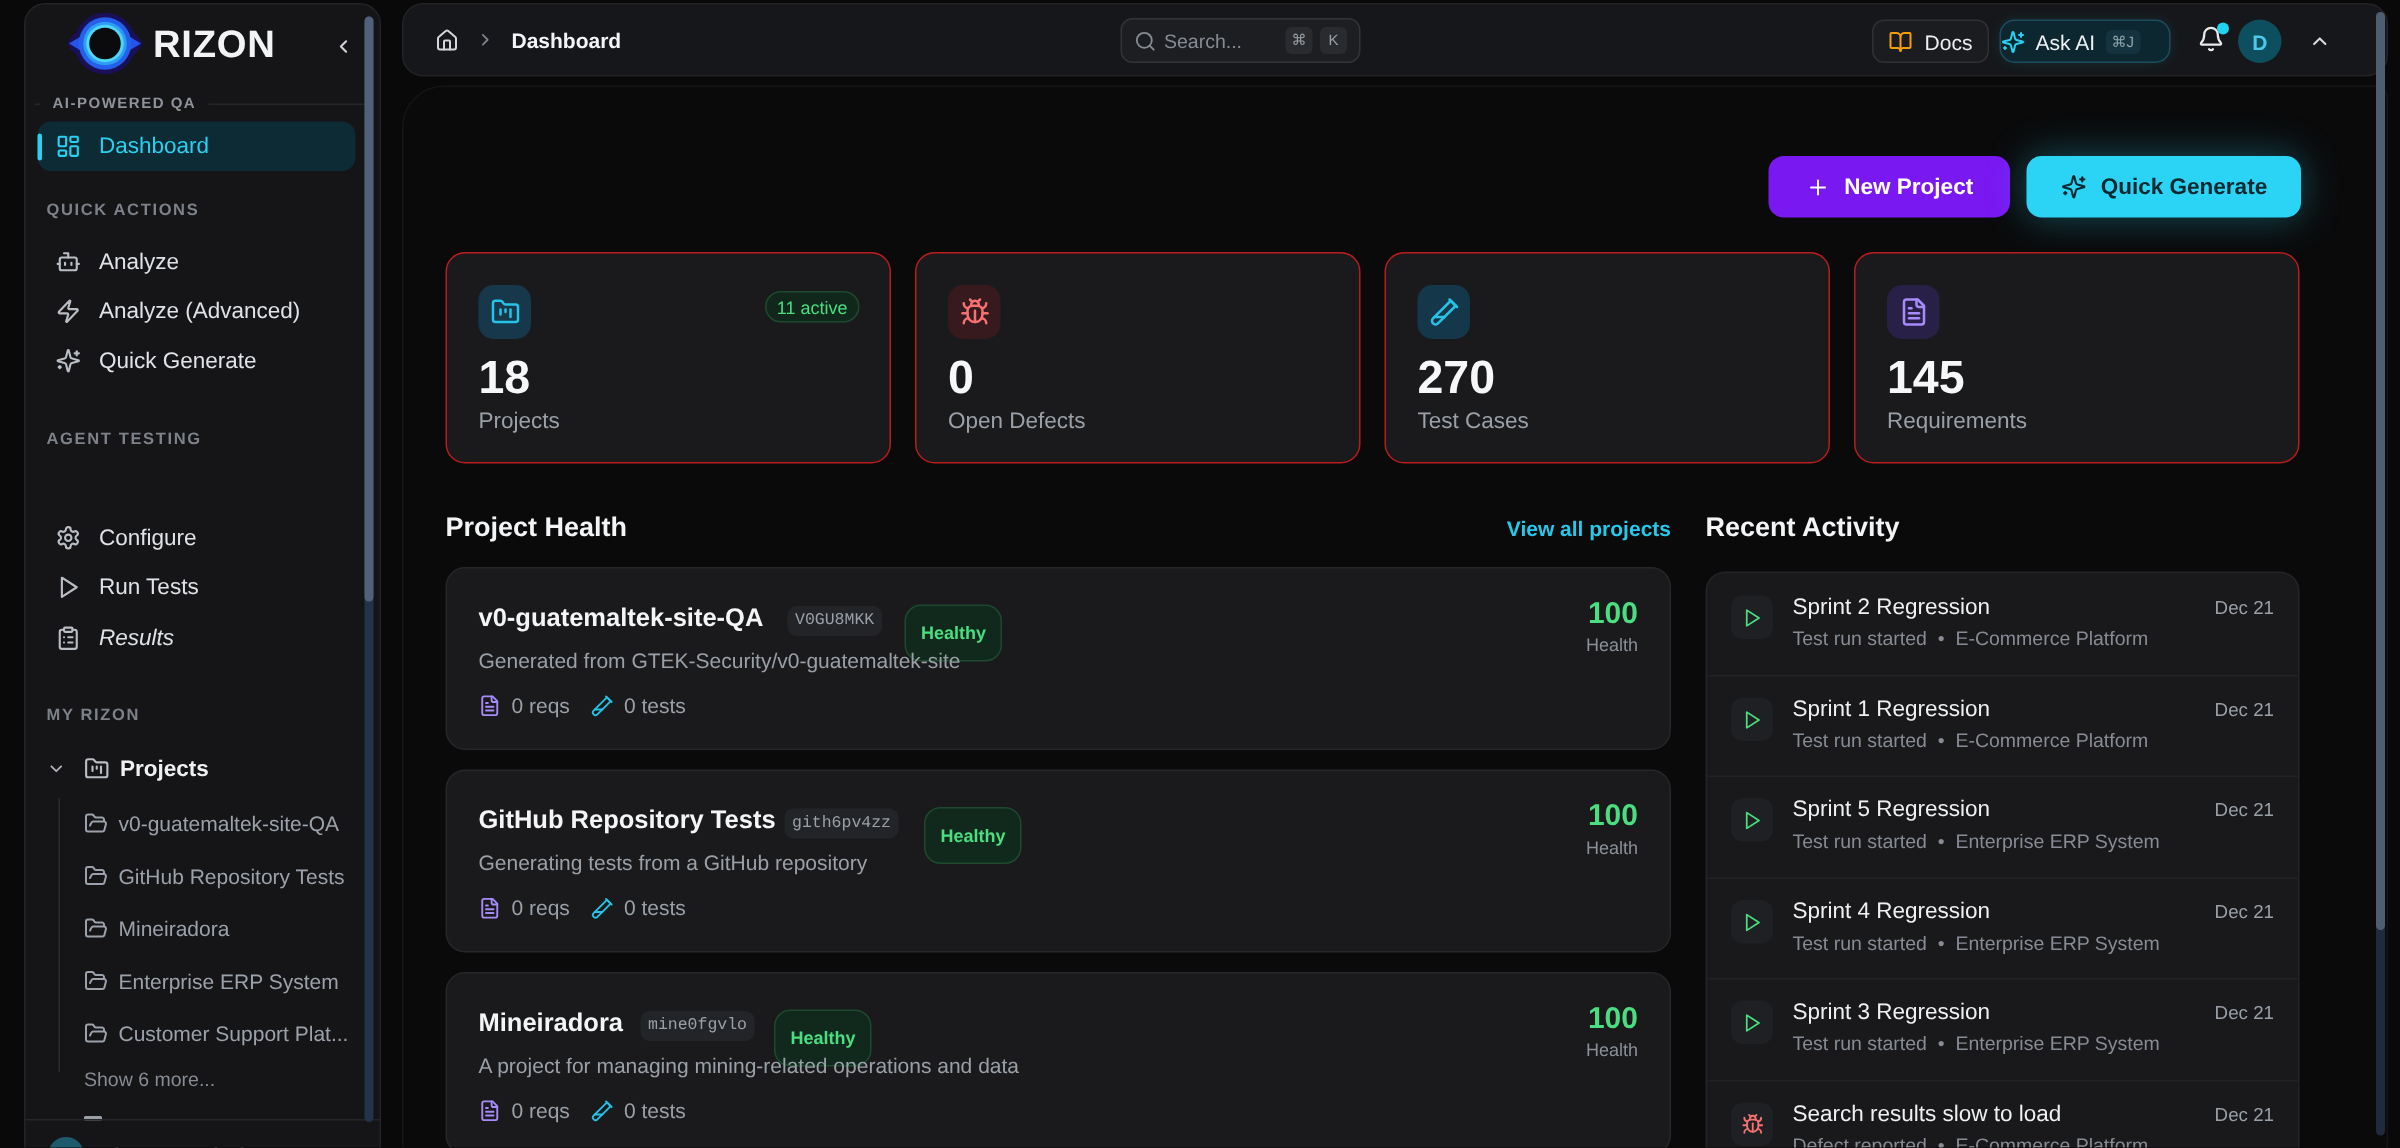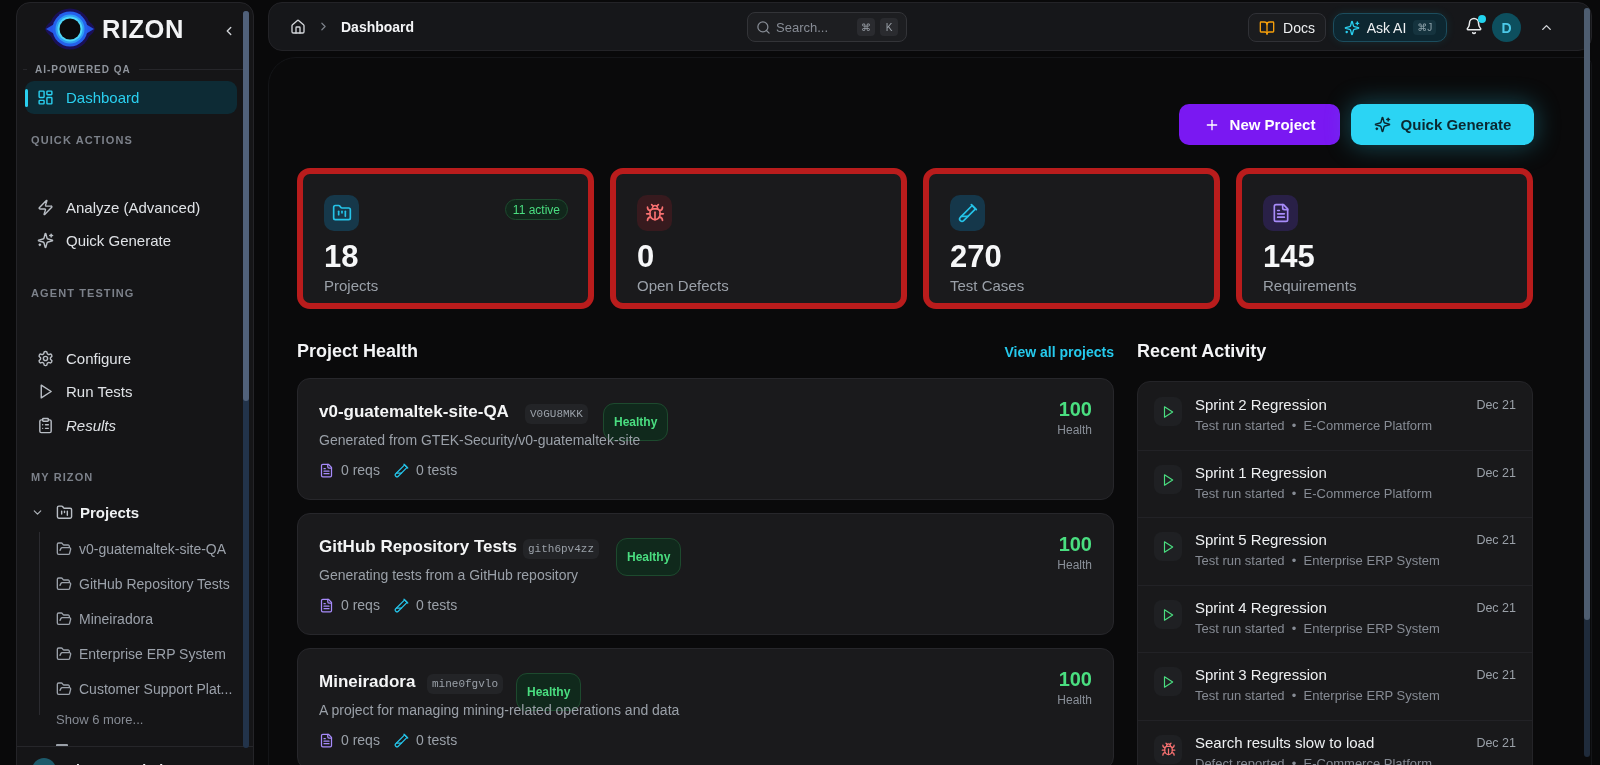--- a/index.html
+++ b/index.html
@@ -39,40 +39,40 @@
   #crumb .t { color:#f3f4f6; font-size:14px; font-weight:bold; }
   #searchbox { position:absolute; left:478px; top:9px; width:160px; height:30px; background:#1d1e21;
     border:1px solid #333438; border-radius:8px; display:flex; align-items:center; gap:5px; padding:0 8px; }
   #searchbox .ph { color:#878c95; font-size:13px; flex:1; }
   .kbd { width:18px; height:18px; border-radius:4px; background:#2a2b2f; color:#9aa0a8; font-size:10px;
     display:flex; align-items:center; justify-content:center; }
   #btn-docs { position:absolute; left:979px; top:10px; width:78px; height:29px; background:#1b1c1f;
     border:1px solid #303136; border-radius:8px; display:flex; align-items:center; justify-content:center; gap:8px;
     color:#eceef0; font-size:14px; }
   #btn-askai { position:absolute; left:1064px; top:10px; width:114px; height:29px; background:#0d2731;
-    border:1px solid #1c4d5e; border-radius:10px; display:flex; align-items:center; justify-content:center; gap:7px;
+    border:1px solid #1c4d5e; border-radius:10px; display:flex; align-items:center; gap:7px;
     color:#eef0f2; font-size:14px; box-shadow:0 0 10px rgba(34,211,238,.10); }
   #askai-kbd { background:#15333e; border-radius:4px; color:#8fa3ab; font-size:10px; padding:2px 4px; }
   #tb-bell { position:absolute; left:1196px; top:14px; color:#e8eaec; }
   #bell-dot { position:absolute; left:1209px; top:12px; width:8px; height:8px; border-radius:50%; background:#22d3ee; }
   #tb-avatar { position:absolute; left:1223px; top:10px; width:29px; height:29px; border-radius:50%; background:#0d4f5e;
     color:#4cc9e8; font-size:14px; font-weight:bold; display:flex; align-items:center; justify-content:center; }
   #tb-chevup { position:absolute; left:1270px; top:17px; color:#d6d9dd; }
 
   
   #main { position:absolute; left:268px; top:57px; width:1324px; height:720px;
     background:#0a0a0b; border:1px solid #141518; border-radius:28px 8px 0 0; }
   .btn { position:absolute; height:41px; border-radius:10px; display:flex; align-items:center; justify-content:center;
     gap:10px; font-size:15px; font-weight:bold; }
   #btn-new { left:910px; top:46px; width:161px; background:#7a18f2; color:#fff;text-align:right; }
   #btn-quick { left:1082px; top:46px; width:183px; background:#2bd4f4; color:#0b2830;
     box-shadow:0 0 26px rgba(43,212,244,.35); }
 
   .stat-card { position:absolute; top:110px; width:297px; height:141px; background:#1a1a1c;
-    border:6px solid #b91c1c; border-radius:13px; }
+    border:1px solid #b91c1c; border-radius:13px; }
   .stat-icon { position:absolute; left:21px; top:21px; width:35px; height:36px; border-radius:10px;
     display:flex; align-items:center; justify-content:center; }
   .stat-num { position:absolute; left:21px; top:65px; font-size:31px; font-weight:bold; color:#f6f7f8; }
   .stat-lbl { position:absolute; left:21px; top:103px; font-size:15px; color:#9aa0a8; }
   #badge-active { position:absolute; right:20px; top:25px; height:21px; padding:0 7px; border-radius:11px;
     background:#11271b; border:1px solid #1d4a2e; color:#4ade80; font-size:12px; display:flex; align-items:center; }
 
   .h2 { position:absolute; font-size:18px; font-weight:bold; color:#f3f4f6; }
   #viewall { position:absolute; left:728px; top:286px; width:117px; text-align:right; color:#25c9ec; font-size:14px; font-weight:bold; }
 
@@ -133,20 +133,31 @@
     <svg width="17" height="17" viewBox="0 0 24 24" fill="none" stroke="currentColor" stroke-width="2" stroke-linecap="round" stroke-linejoin="round">
         <rect width="7" height="9" x="3" y="3" rx="1"></rect>
         <rect width="7" height="5" x="14" y="3" rx="1"></rect>
         <rect width="7" height="9" x="14" y="12" rx="1"></rect>
         <rect width="7" height="5" x="3" y="16" rx="1"></rect>
       </svg>
     Dashboard
   </div>
 
   <div class="sec-label" style="top:131px;">QUICK ACTIONS</div>
+  <div class="nav-item" style="top:155px;">
+    <svg width="17" height="17" viewBox="0 0 24 24" fill="none" stroke="currentColor" stroke-width="2" stroke-linecap="round" stroke-linejoin="round">
+        <path d="M12 8V4H8"></path>
+        <rect width="16" height="12" x="4" y="8" rx="2"></rect>
+        <path d="M2 14h2"></path>
+        <path d="M20 14h2"></path>
+        <path d="M15 13v2"></path>
+        <path d="M9 13v2"></path>
+      </svg>
+    Analyze
+  </div>
   <div class="nav-item" style="top:188px;">
     <svg width="17" height="17" viewBox="0 0 24 24" fill="none" stroke="currentColor" stroke-width="2" stroke-linecap="round" stroke-linejoin="round">
         <path d="M4 14a1 1 0 0 1-.78-1.63l9.9-10.2a.5.5 0 0 1 .86.46l-1.92 6.02A1 1 0 0 0 13 10h7a1 1 0 0 1 .78 1.63l-9.9 10.2a.5.5 0 0 1-.86-.46l1.92-6.02A1 1 0 0 0 11 14z"></path>
       </svg>
     Analyze (Advanced)
   </div>
   <div class="nav-item" style="top:221px;">
     <svg width="17" height="17" viewBox="0 0 24 24" fill="none" stroke="currentColor" stroke-width="2" stroke-linecap="round" stroke-linejoin="round">
         <path d="M9.937 15.5A2 2 0 0 0 8.5 14.063l-6.135-1.582a.5.5 0 0 1 0-.962L8.5 9.936A2 2 0 0 0 9.937 8.5l1.582-6.135a.5.5 0 0 1 .963 0L14.063 8.5A2 2 0 0 0 15.5 9.937l6.135 1.581a.5.5 0 0 1 0 .964L15.5 14.063a2 2 0 0 0-1.437 1.437l-1.582 6.135a.5.5 0 0 1-.963 0z"></path>
         <path d="M20 3v4"></path>

